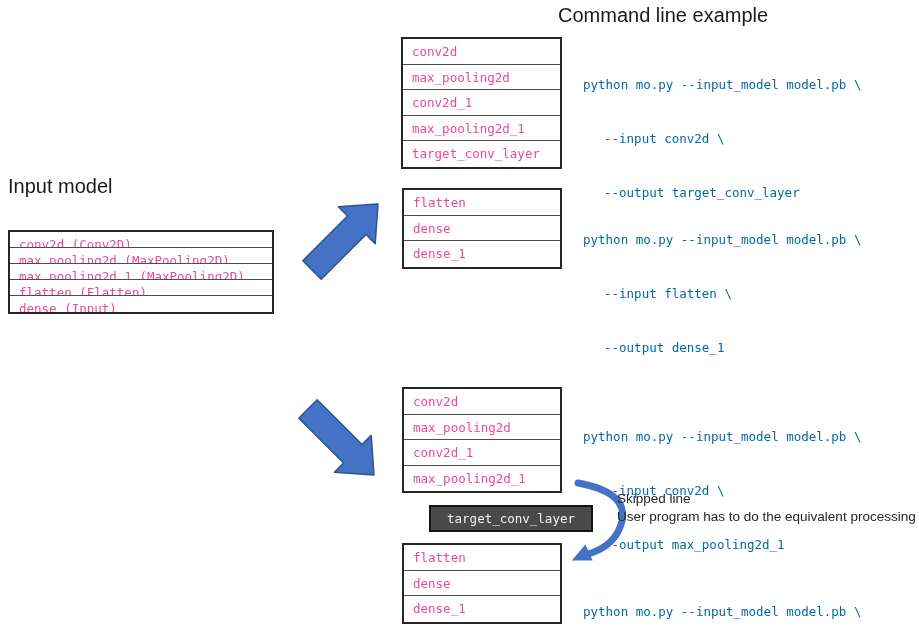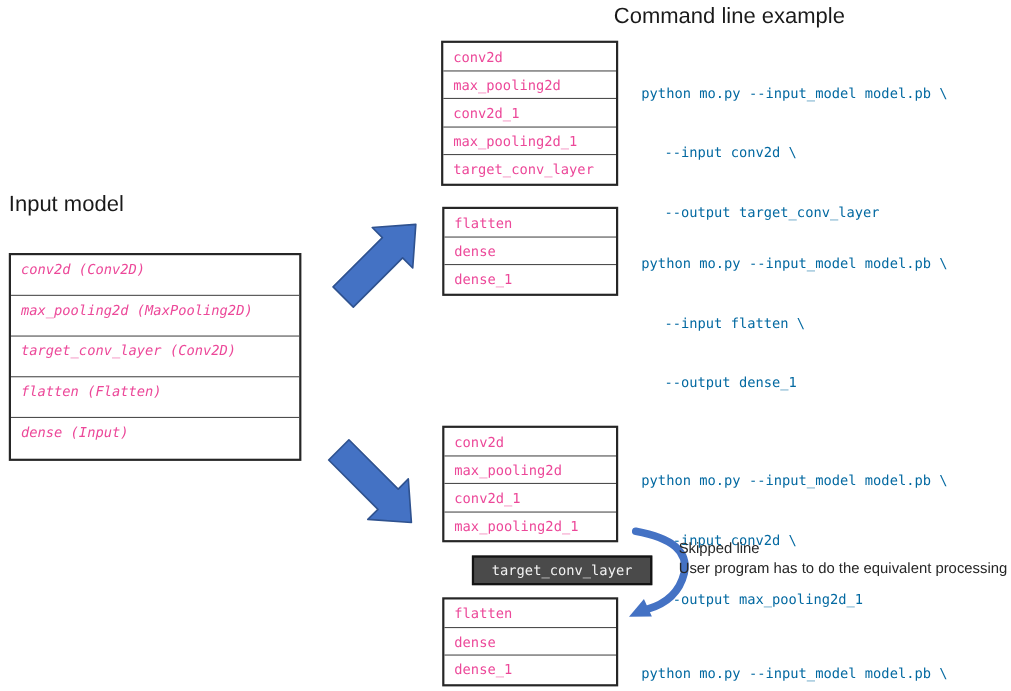--- a/index.html
+++ b/index.html
@@ -28,21 +28,21 @@
     line-height: 25.6px;
     padding-left: 9px;
     font-family: "DejaVu Sans Mono", monospace;
     font-size: 12.5px;
     color: #ec4899;
     border-bottom: 1px solid #4d4d4d;
     white-space: nowrap;
     overflow: hidden;
   }
   .layer-row:last-child { border-bottom: none; }
-  .left-table .layer-row { height: 37px; line-height: 25.3px; font-style: italic; }
+  .left-table .layer-row { height: 16px; line-height: 25.3px; }
   .cmd {
     position: absolute;
     font-family: "DejaVu Sans Mono", monospace;
     font-size: 12.5px;
     line-height: 18px;
     color: #0369a1;
     white-space: pre;
   }
   .cmd .indent { padding-left: 21px; }
   .skipped-box {
@@ -72,21 +72,21 @@
 <body>
 
 <div class="canvas">
 
   <div class="title" style="left:8px; top:175px; width:266px;">Input model</div>
   <div class="title" style="left:558px; top:4px; width:360px;">Command line example</div>
 
   <div class="layer-table left-table" style="left:8px; top:230px; width:266px;">
     <div class="layer-row">conv2d (Conv2D)</div>
     <div class="layer-row">max_pooling2d (MaxPooling2D)</div>
-    <div class="layer-row">target_conv_layer (Conv2D)</div>
+    <div class="layer-row">max_pooling2d_1 (MaxPooling2D)</div>
     <div class="layer-row">flatten (Flatten)</div>
     <div class="layer-row">dense (Input)</div>
   </div>
 
   <svg class="arrow-svg" style="left:299px; top:192px;" width="92" height="90" viewBox="0 0 90 90">
     <polygon points="21.2,87.2 66,42.4 75.2,51.6 78,12 38.4,14.8 47.6,24 2.8,68.8" fill="#4472C4" stroke="#2F528F" stroke-width="1.5" stroke-linejoin="round"></polygon>
   </svg>
 
   <svg class="arrow-svg" style="left:294px; top:397px;" width="94" height="90" viewBox="0 0 90 90">
     <polygon points="2.8,21.2 47.6,66 38.4,75.2 78,78 75.2,38.4 66,47.6 21.2,2.8" fill="#4472C4" stroke="#2F528F" stroke-width="1.5" stroke-linejoin="round"></polygon>

